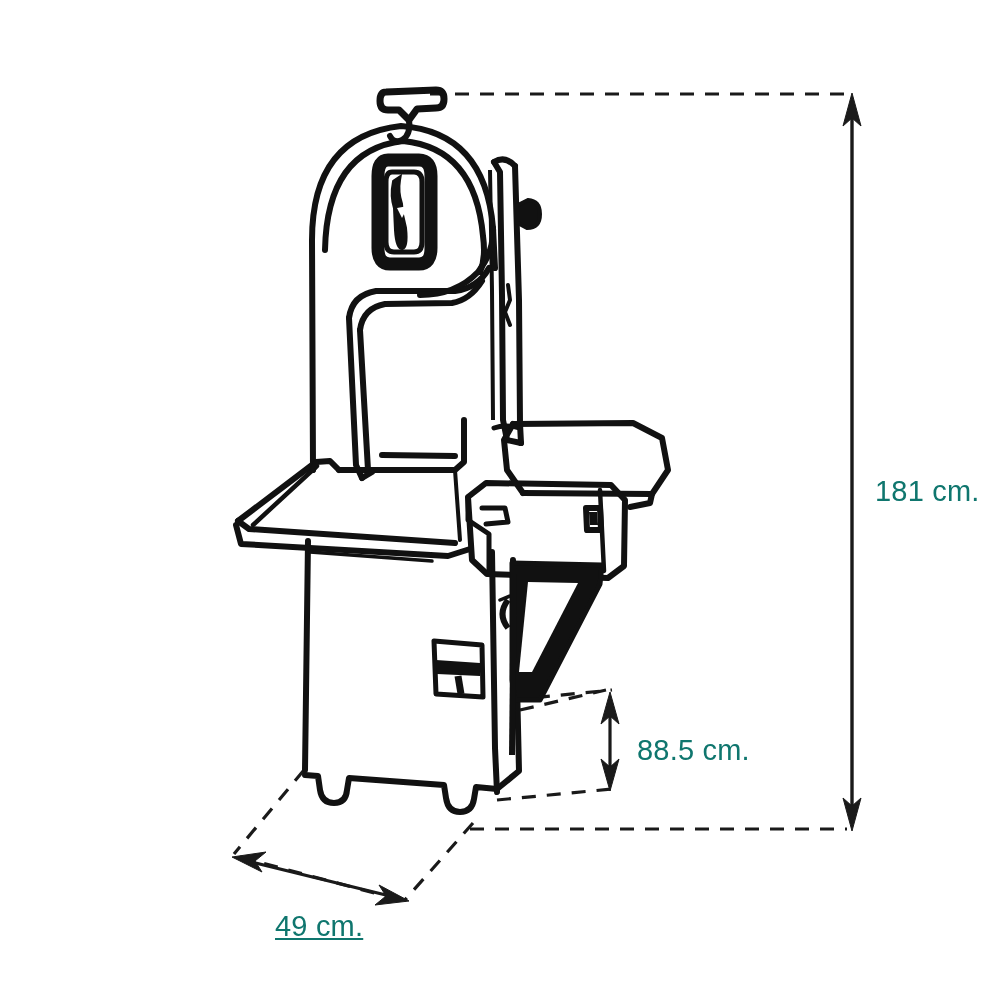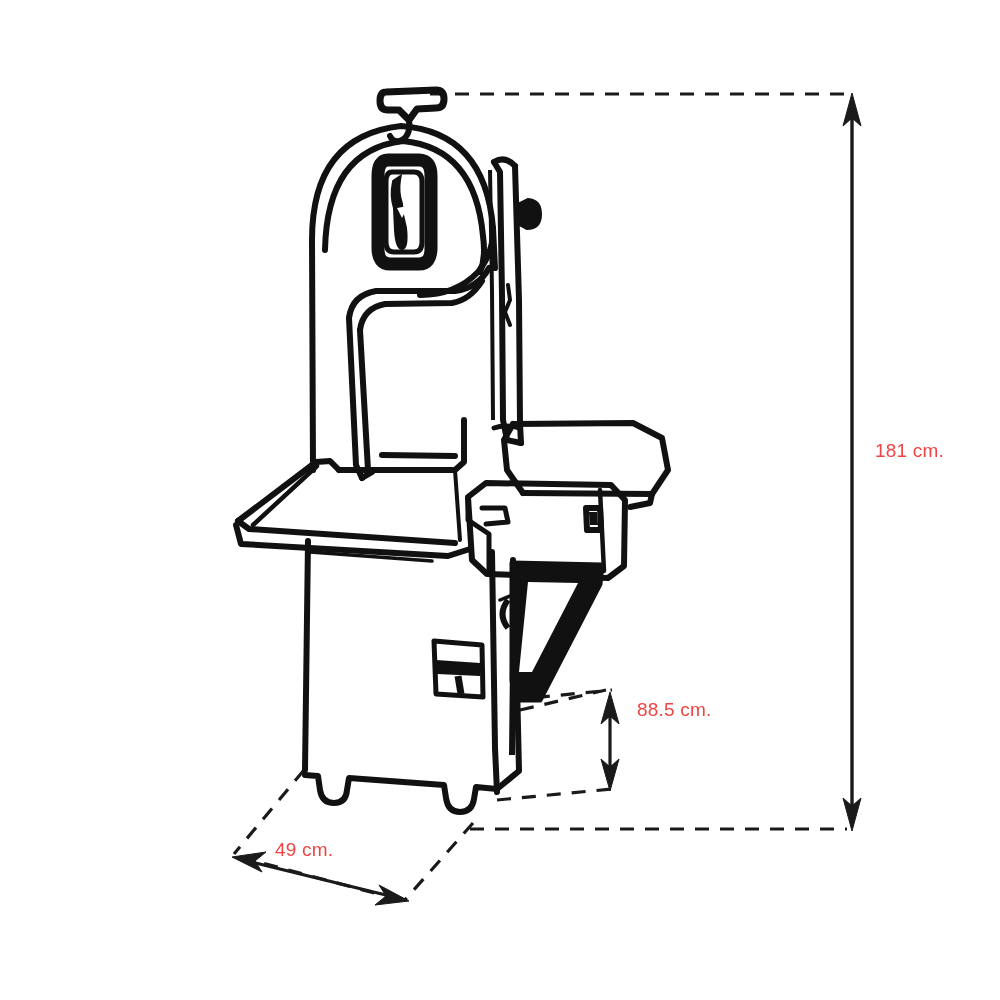--- a/index.html
+++ b/index.html
@@ -22,31 +22,32 @@
   svg.drawing {
     position: absolute;
     left: 0;
     top: 0;
     width: 1000px;
     height: 1000px;
     display: block;
   }
   .dim-label {
     position: absolute;
-    color: #ef4444;
+    color: #0f766e;
     font-family: "Liberation Sans", sans-serif;
-    font-size: 19px;
+    font-size: 29px;
     font-weight: 400;
     letter-spacing: 0.2px;
     white-space: nowrap;
     line-height: 1;
+    margin-top: 36px;
   }
   #label-height      { left: 875px; top: 441px; }
   #label-work-height { left: 637px; top: 700px; text-align: center; }
-  #label-depth       { left: 275px; top: 840px; }
+  #label-depth       { left: 275px; top: 876px; text-decoration: underline; }
 </style>
 </head>
 <body>
 
 <div id="canvas">
 
   <svg class="drawing" viewBox="0 0 1000 1000">
 
     <g stroke="#1a1a1a" stroke-width="3.2" fill="none" stroke-dasharray="14 11" stroke-linecap="butt">
 

